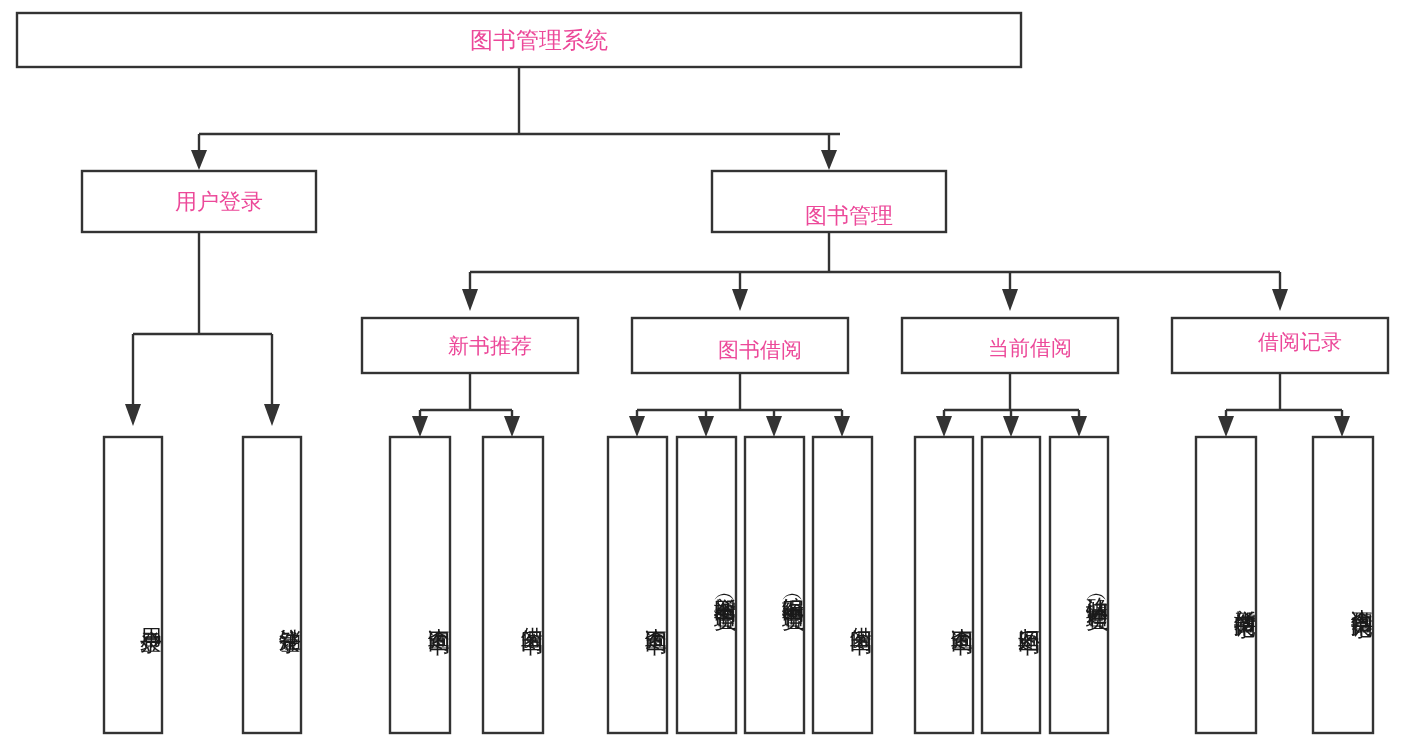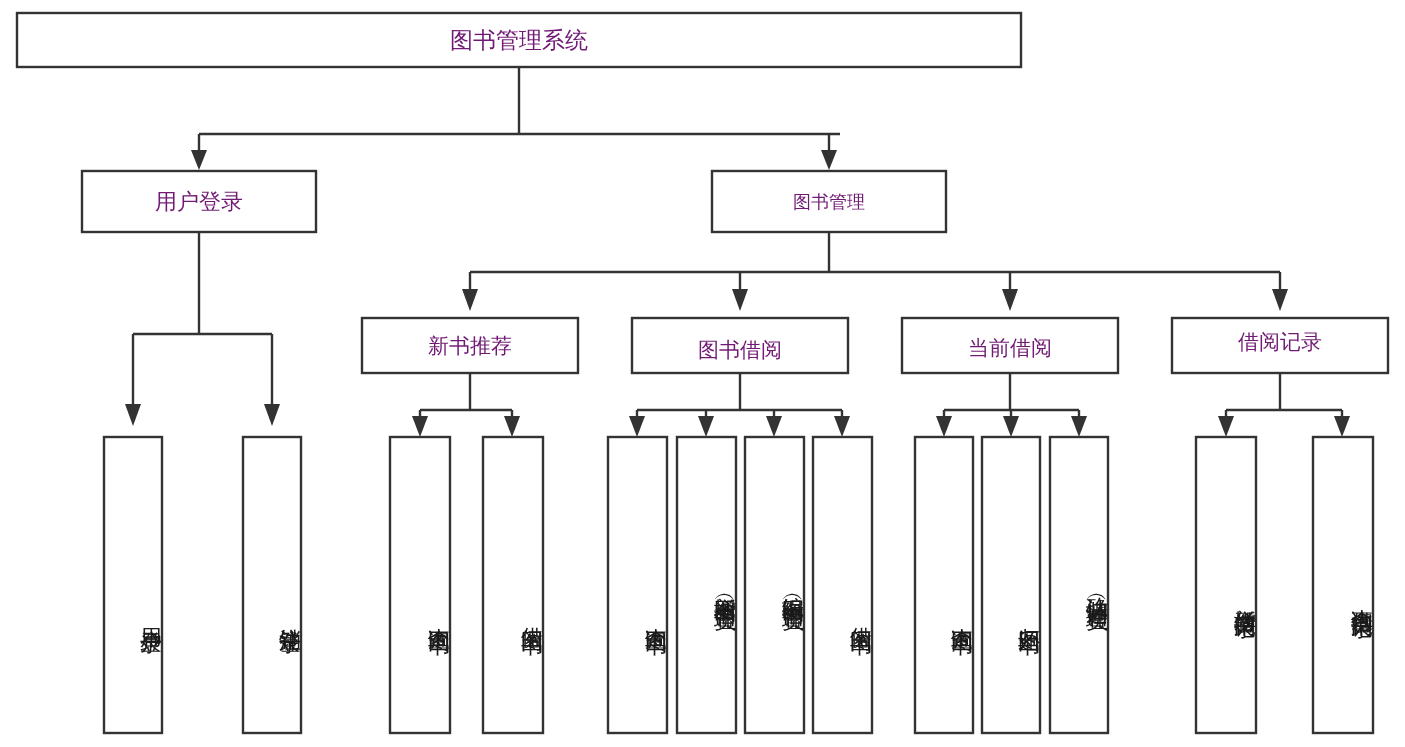--- a/index.html
+++ b/index.html
@@ -40,24 +40,25 @@
   }
   .arrow-head {
     fill: #333333;
     stroke: none;
   }
   .node-label-h {
     position: absolute;
     display: flex;
     align-items: center;
     justify-content: center;
-    color: #701a75;
+    color: #ec4899;
     font-family: "Liberation Sans", sans-serif;
     white-space: nowrap;
     pointer-events: none;
+    padding-left: 20px;
   }
   .node-label-v {
     position: absolute;
     display: flex;
     align-items: flex-start;
     justify-content: center;
     color: #1a1a1a;
     font-family: "Liberation Sans", sans-serif;
     writing-mode: vertical-rl;
     text-orientation: upright;
@@ -182,21 +183,21 @@
 
     <rect class="node-box" x="1196" y="437" width="60" height="296"></rect>
     <rect class="node-box" x="1313" y="437" width="60" height="296"></rect>
 
   </svg>
 
   <div class="node-label-h" style="left:17px; top:13px; width:1004px; height:54px; font-size:23px;">图书管理系统</div>
 
   <div class="node-label-h" style="left:82px; top:171px; width:234px; height:61px; font-size:22px;">用户登录</div>
 
-  <div class="node-label-h" style="left:712px; top:171px; width:234px; height:61px; font-size:18px;">图书管理</div>
+  <div class="node-label-h" style="left:712px; top:185px; width:234px; height:61px; font-size:22px;">图书管理</div>
 
   <div class="node-label-h" style="left:362px; top:318px; width:216px; height:55px; font-size:21px;">新书推荐</div>
 
   <div class="node-label-h" style="left:632px; top:318px; width:216px; height:64px; font-size:21px;">图书借阅</div>
 
   <div class="node-label-h" style="left:902px; top:318px; width:216px; height:60px; font-size:21px;">当前借阅</div>
 
   <div class="node-label-h" style="left:1172px; top:318px; width:216px; height:47px; font-size:21px;">借阅记录</div>
 
   <div class="node-label-v" style="left:104px; top:495px; width:58px; height:238px; font-size:22px;">用户登录</div>

